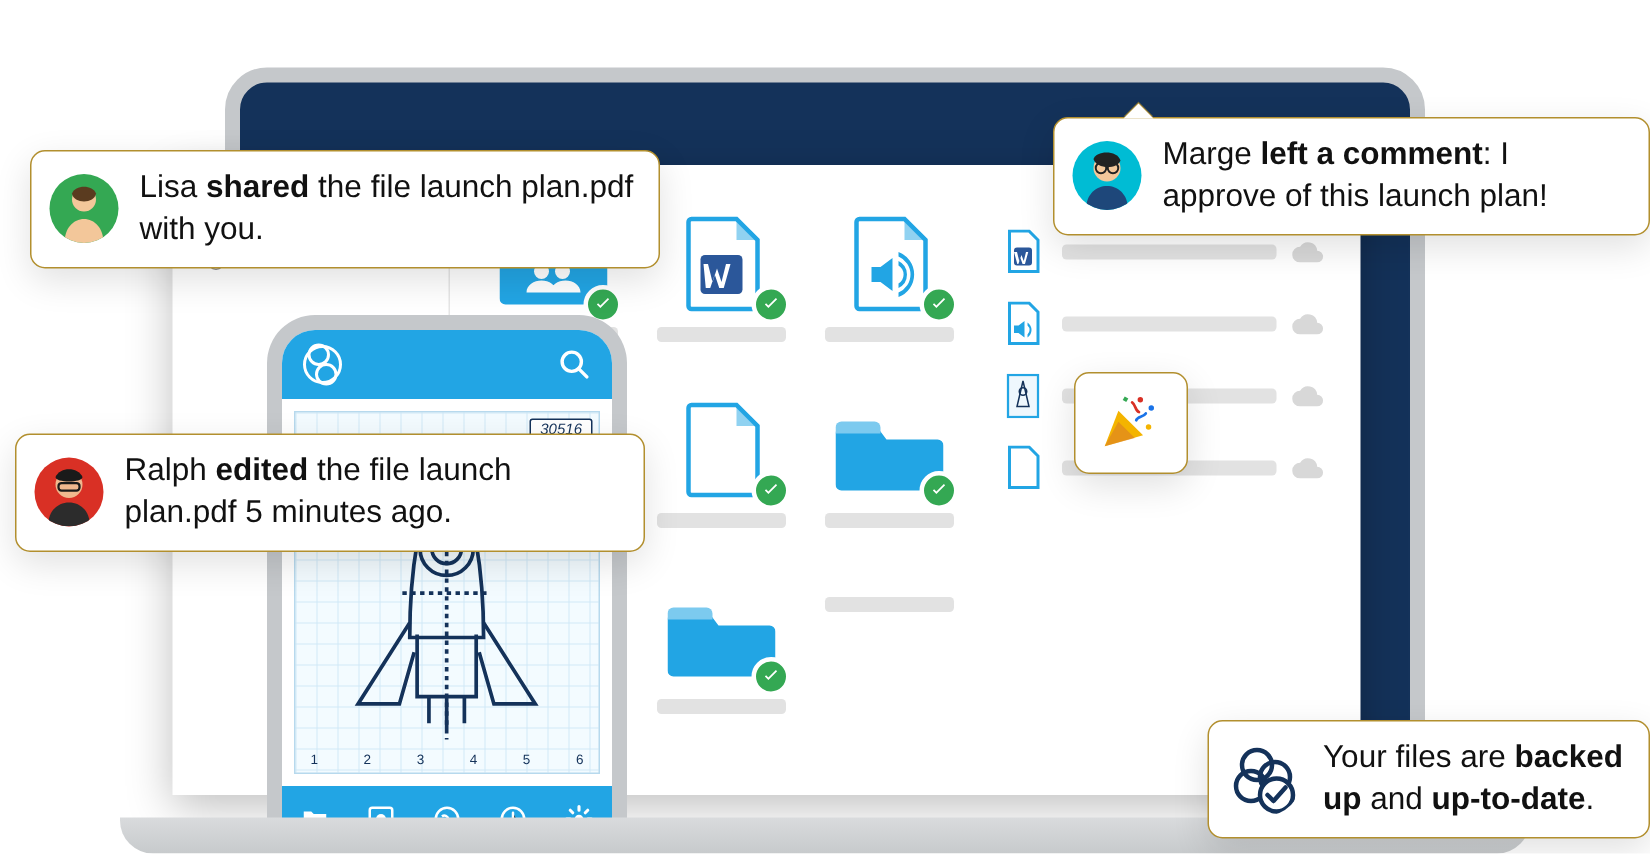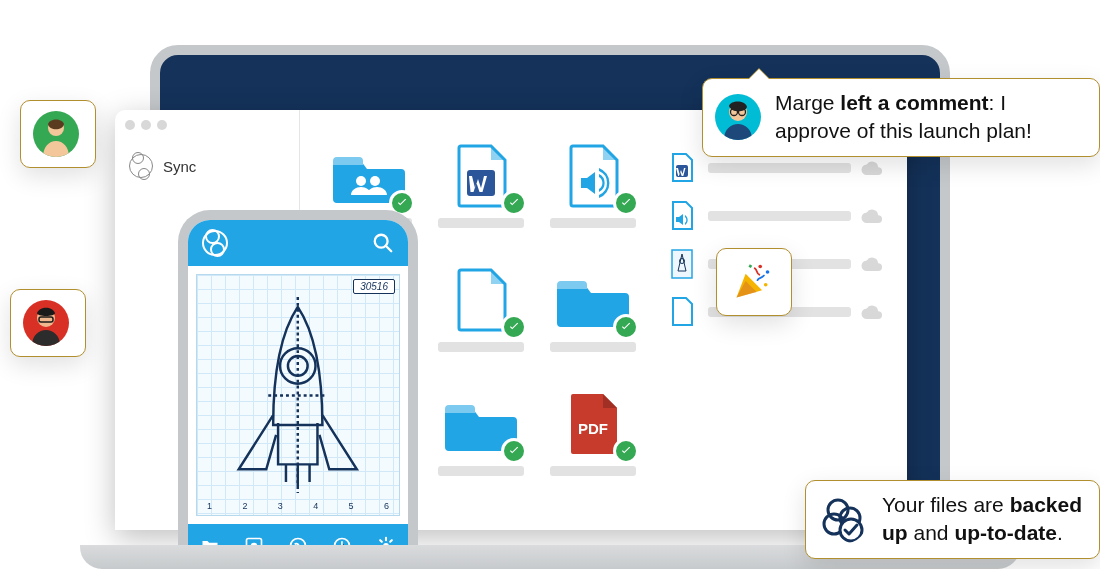--- a/index.html
+++ b/index.html
@@ -319,32 +319,20 @@
           <span class="check">
               <svg viewBox="0 0 24 24">
                 <path fill="#fff" d="M9 16l-4-4 1.4-1.4L9 13.2l8.6-8.6L19 6z"></path>
               </svg>
             </span>
         </div>
         <div class="placeholder"></div>
       </div>
 
       <div class="tile">
-        <div class="iconbox">
-          <svg class="doc-svg" viewBox="0 0 52 64">
-            <path fill="#c73b2c" d="M6 2h30l14 14v44a2 2 0 0 1-2 2H6a2 2 0 0 1-2-2V4a2 2 0 0 1 2-2z"></path>
-            <path fill="#a12f23" d="M36 2v14h14z"></path>
-            <text x="26" y="42" text-anchor="middle" fill="#fff" font-size="15" font-weight="700" font-family="Arial">PDF</text>
-          </svg>
-          <span class="check">
-              <svg viewBox="0 0 24 24">
-                <path fill="#fff" d="M9 16l-4-4 1.4-1.4L9 13.2l8.6-8.6L19 6z"></path>
-              </svg>
-            </span>
-        </div>
         <div class="placeholder"></div>
       </div>
     </div>
 
     <div class="filelist">
       <div class="row">
         <span class="thumb">
           <svg viewBox="0 0 24 30" width="24" height="30">
               <path fill="#fff" stroke="#22a5e4" stroke-width="2" d="M3 1h13l6 6v21H3z"></path>
               <rect x="6" y="12" width="12" height="12" rx="2" fill="#2b579a"></rect>
@@ -462,30 +450,36 @@
 <div class="laptop-base"></div>
 
 <div class="bubble" style="left:20px; top:100px;">
   <div class="avatar av-green">
     <svg viewBox="0 0 46 46" width="46" height="46">
         <circle cx="23" cy="17" r="8" fill="#f3c79a"></circle>
         <path d="M10 46c0-10 6-16 13-16s13 6 13 16z" fill="#f3c79a"></path>
         <path d="M15 13c2-6 14-6 16 0-1 7-15 7-16 0z" fill="#5a3b1f"></path>
       </svg>
   </div>
+  <div class="txt">
+    <span>Lisa </span><b>shared</b><span> the file launch plan.pdf with you.</span>
+  </div>
 </div>
 
 <div class="bubble" style="left:10px; top:289px;">
   <div class="avatar av-red">
     <svg viewBox="0 0 46 46" width="46" height="46">
         <circle cx="23" cy="18" r="9" fill="#f0b88e"></circle>
         <path d="M9 46c0-11 7-16 14-16s14 5 14 16z" fill="#2c2c2c"></path>
         <path d="M14 13c3-7 15-7 18 0 0 4-18 4-18 0z" fill="#1a1a1a"></path>
         <rect x="16" y="17" width="14" height="5" rx="2" fill="none" stroke="#1a1a1a" stroke-width="1.5"></rect>
       </svg>
+  </div>
+  <div class="txt">
+    <span>Ralph </span><b>edited</b><span> the file launch plan.pdf 5 minutes ago.</span>
   </div>
 </div>
 
 <div class="bubble" style="left:702px; top:78px;">
   <div class="pointer-up" style="left:46px; top:-20px;"></div>
   <div class="avatar av-teal">
     <svg viewBox="0 0 46 46" width="46" height="46">
         <circle cx="23" cy="18" r="9" fill="#f3c79a"></circle>
         <path d="M9 46c0-11 7-16 14-16s14 5 14 16z" fill="#1e477a"></path>
         <path d="M14 12c2-6 16-6 18 1-2 6-16 6-18-1z" fill="#222"></path>

